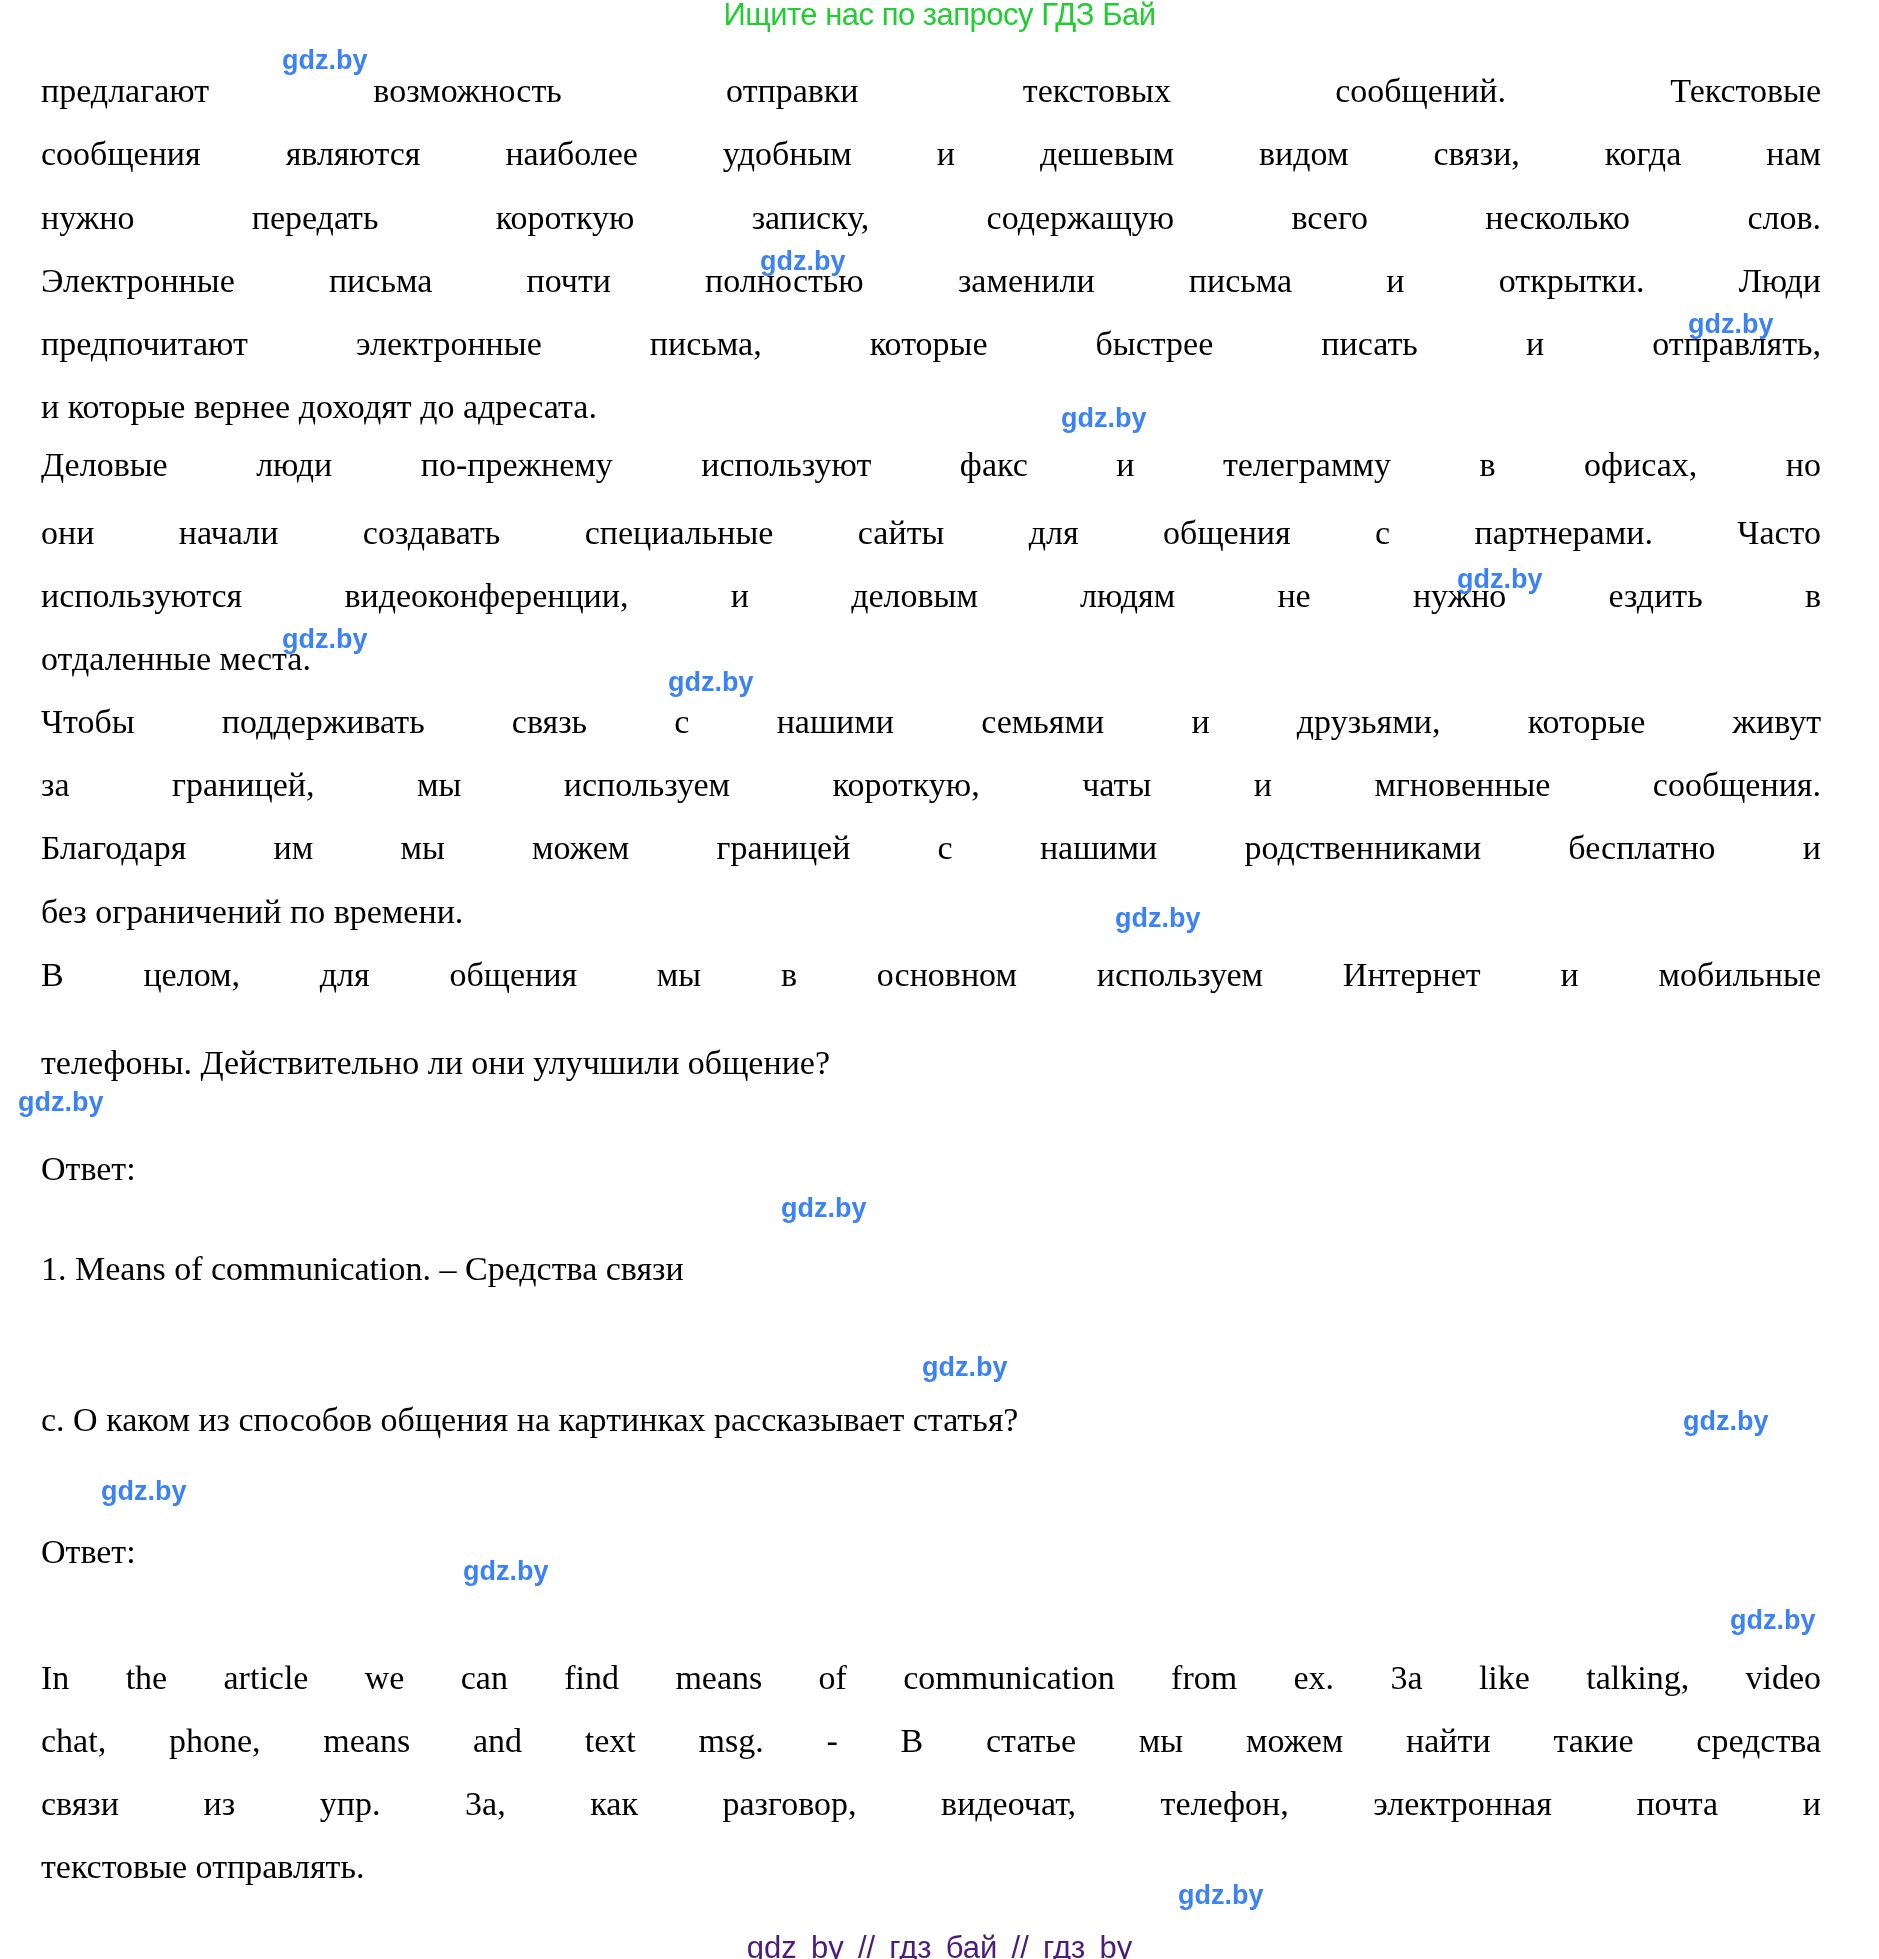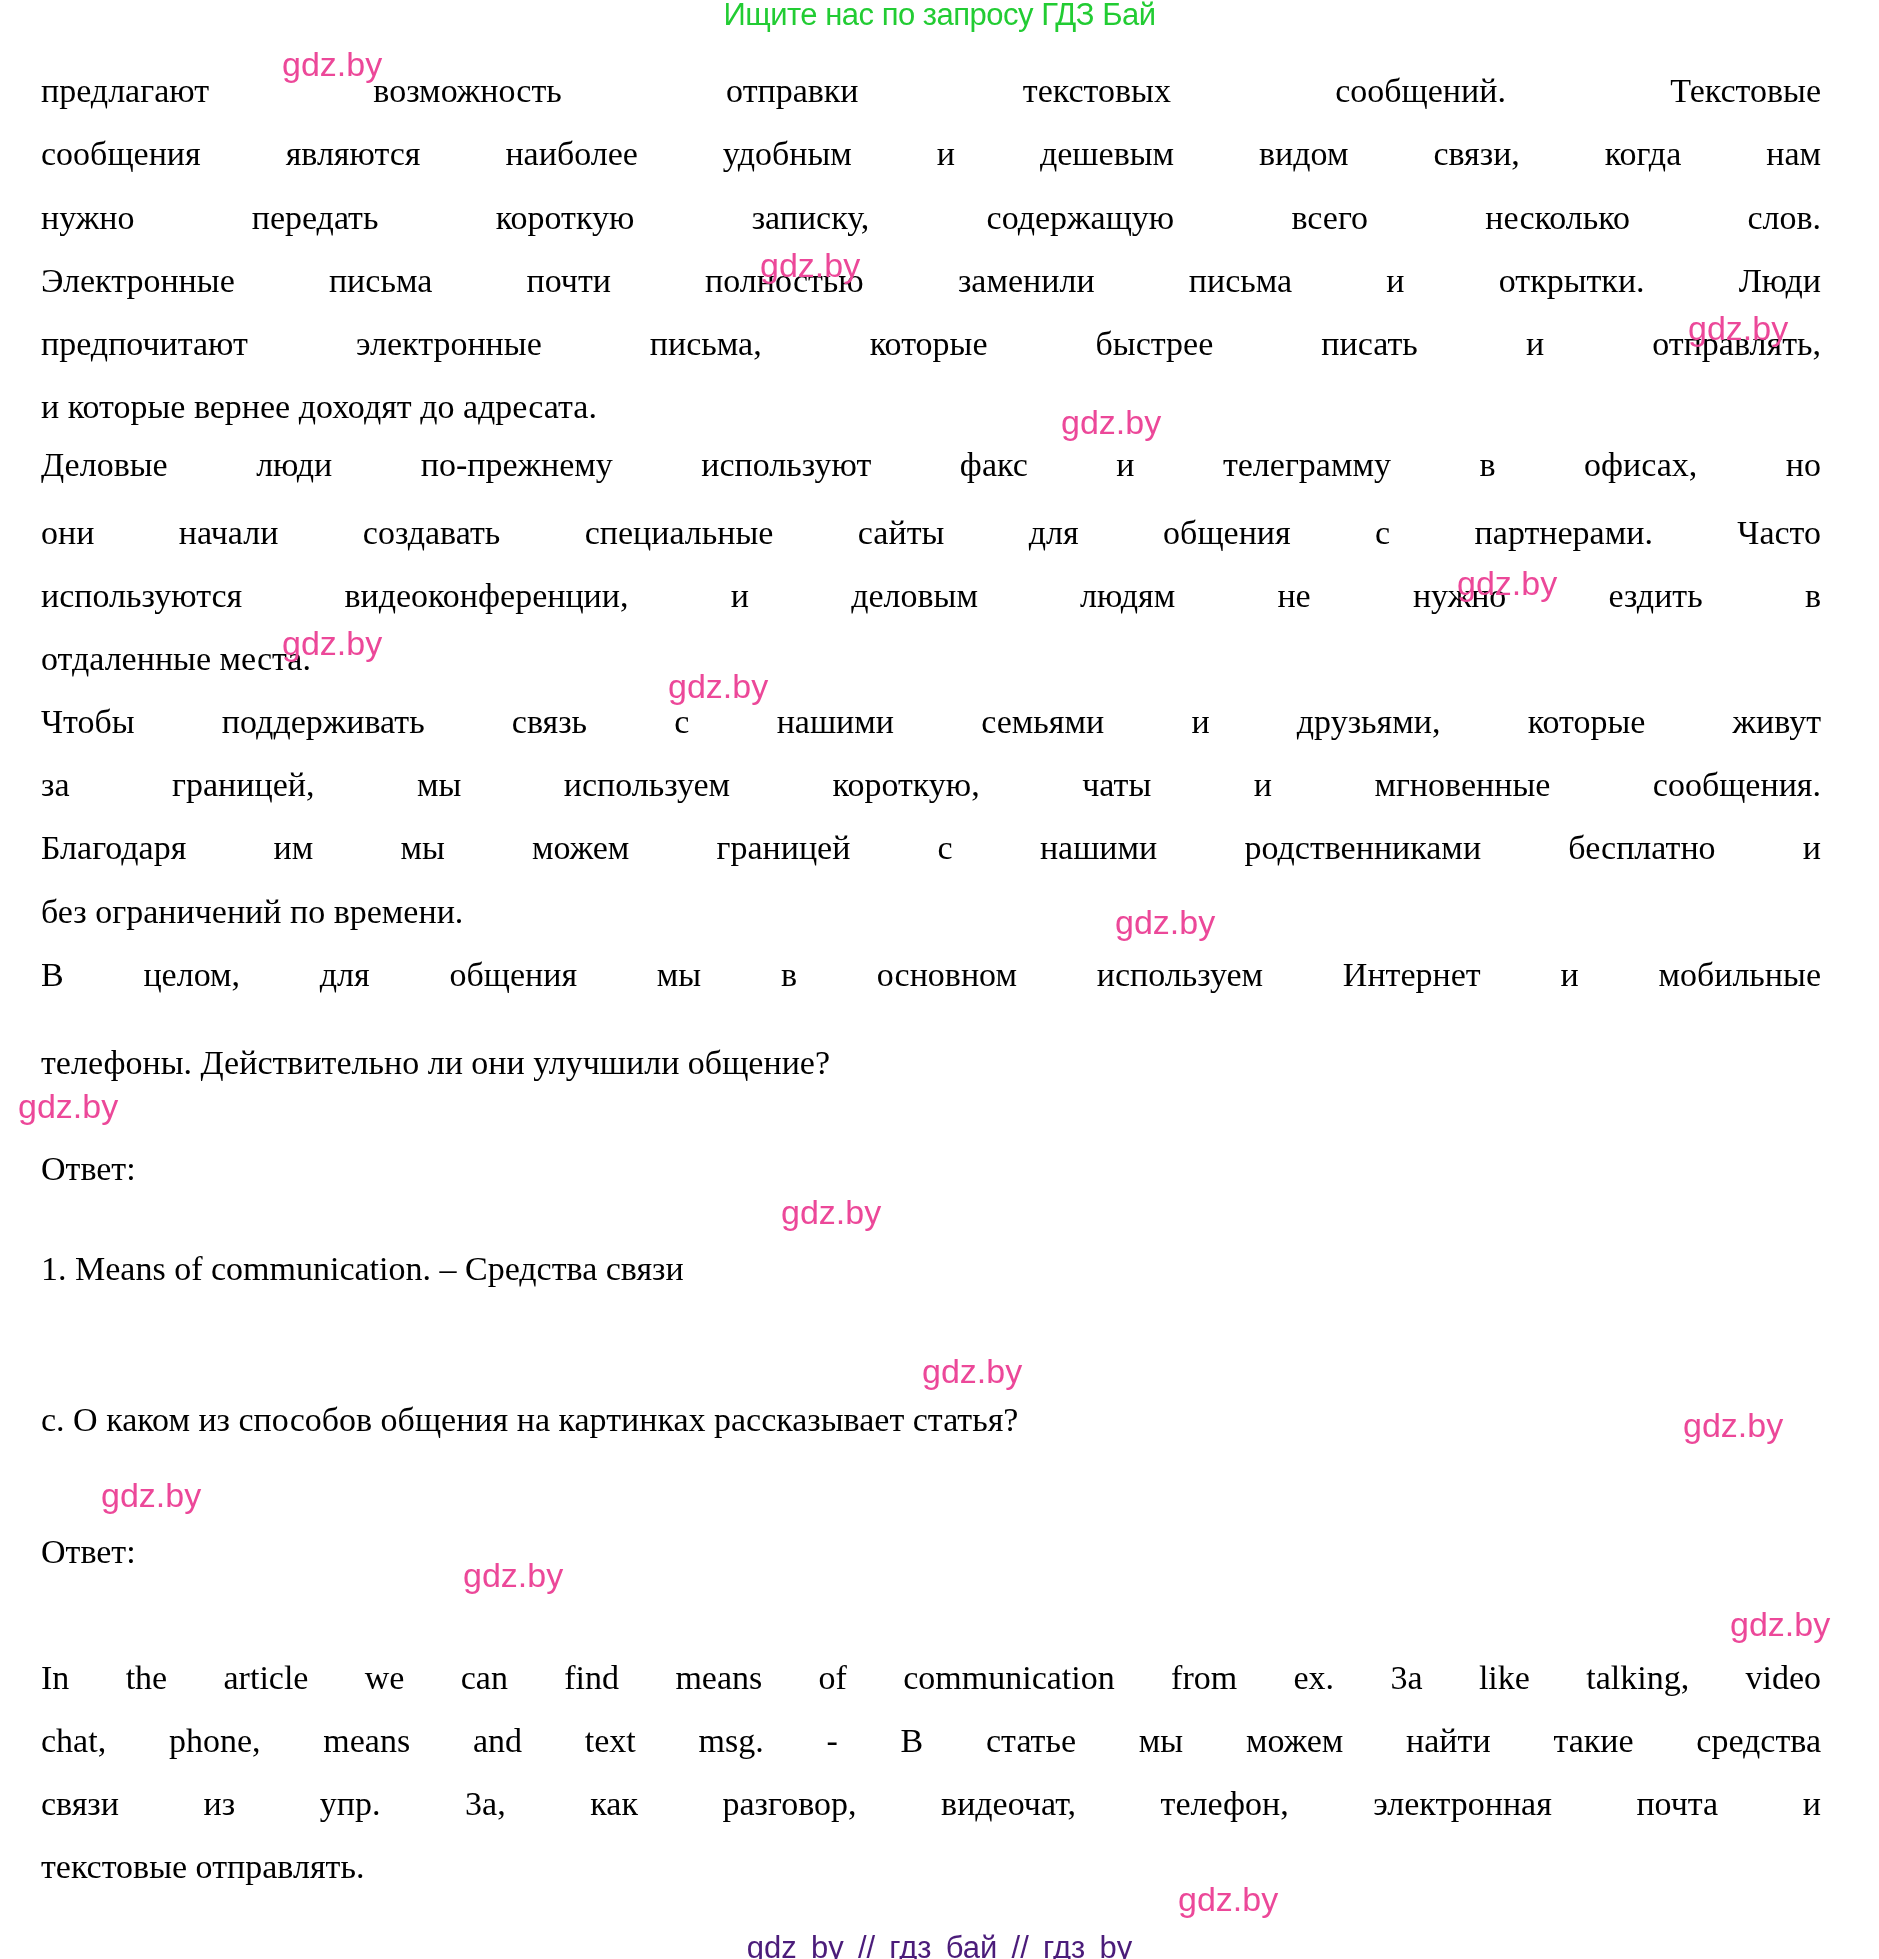--- a/index.html
+++ b/index.html
@@ -2,22 +2,22 @@
 <html style="font-size:15px"><head>
 <meta charset="utf-8">
 <style>
   html, body { margin:0; padding:0; background:#ffffff; }
   body { width:1879px; height:1960px; position:relative; overflow:hidden; }
   .hdr { position:absolute; left:0; width:1879px; top:-2.8px; text-align:center;
          font-family:"Liberation Sans", sans-serif; font-size:31px; color:#22cc33; letter-spacing:-0.5px; }
   .line { position:absolute; left:41px; width:1780px; font-family:"Liberation Serif", serif;
           font-size:34px; color:#000; white-space:nowrap; line-height:1; }
   .just { text-align:justify; text-align-last:justify; }
-  .wm { position:absolute; font-family:"Liberation Sans", sans-serif; font-size:34px; color:#ec4899;
-        white-space:nowrap; line-height:1; }
+  .wm { position:absolute; font-family:"Liberation Sans", sans-serif; font-size:27px; color:#3b82f6;
+        white-space:nowrap; line-height:1;font-weight:bold; }
   .ftr { position:absolute; left:0; width:1879px; top:1932px; text-align:center;
          font-family:"Liberation Sans", sans-serif; font-size:31px; color:#4b1c7a; line-height:1; word-spacing:5.6px; }
 </style>
 </head>
 <body>
 
 <div class="hdr">Ищите нас по запросу ГДЗ Бай</div>
 
 <div>
   <div class="line just" style="top:74px">предлагают возможность отправки текстовых сообщений. Текстовые</div>

